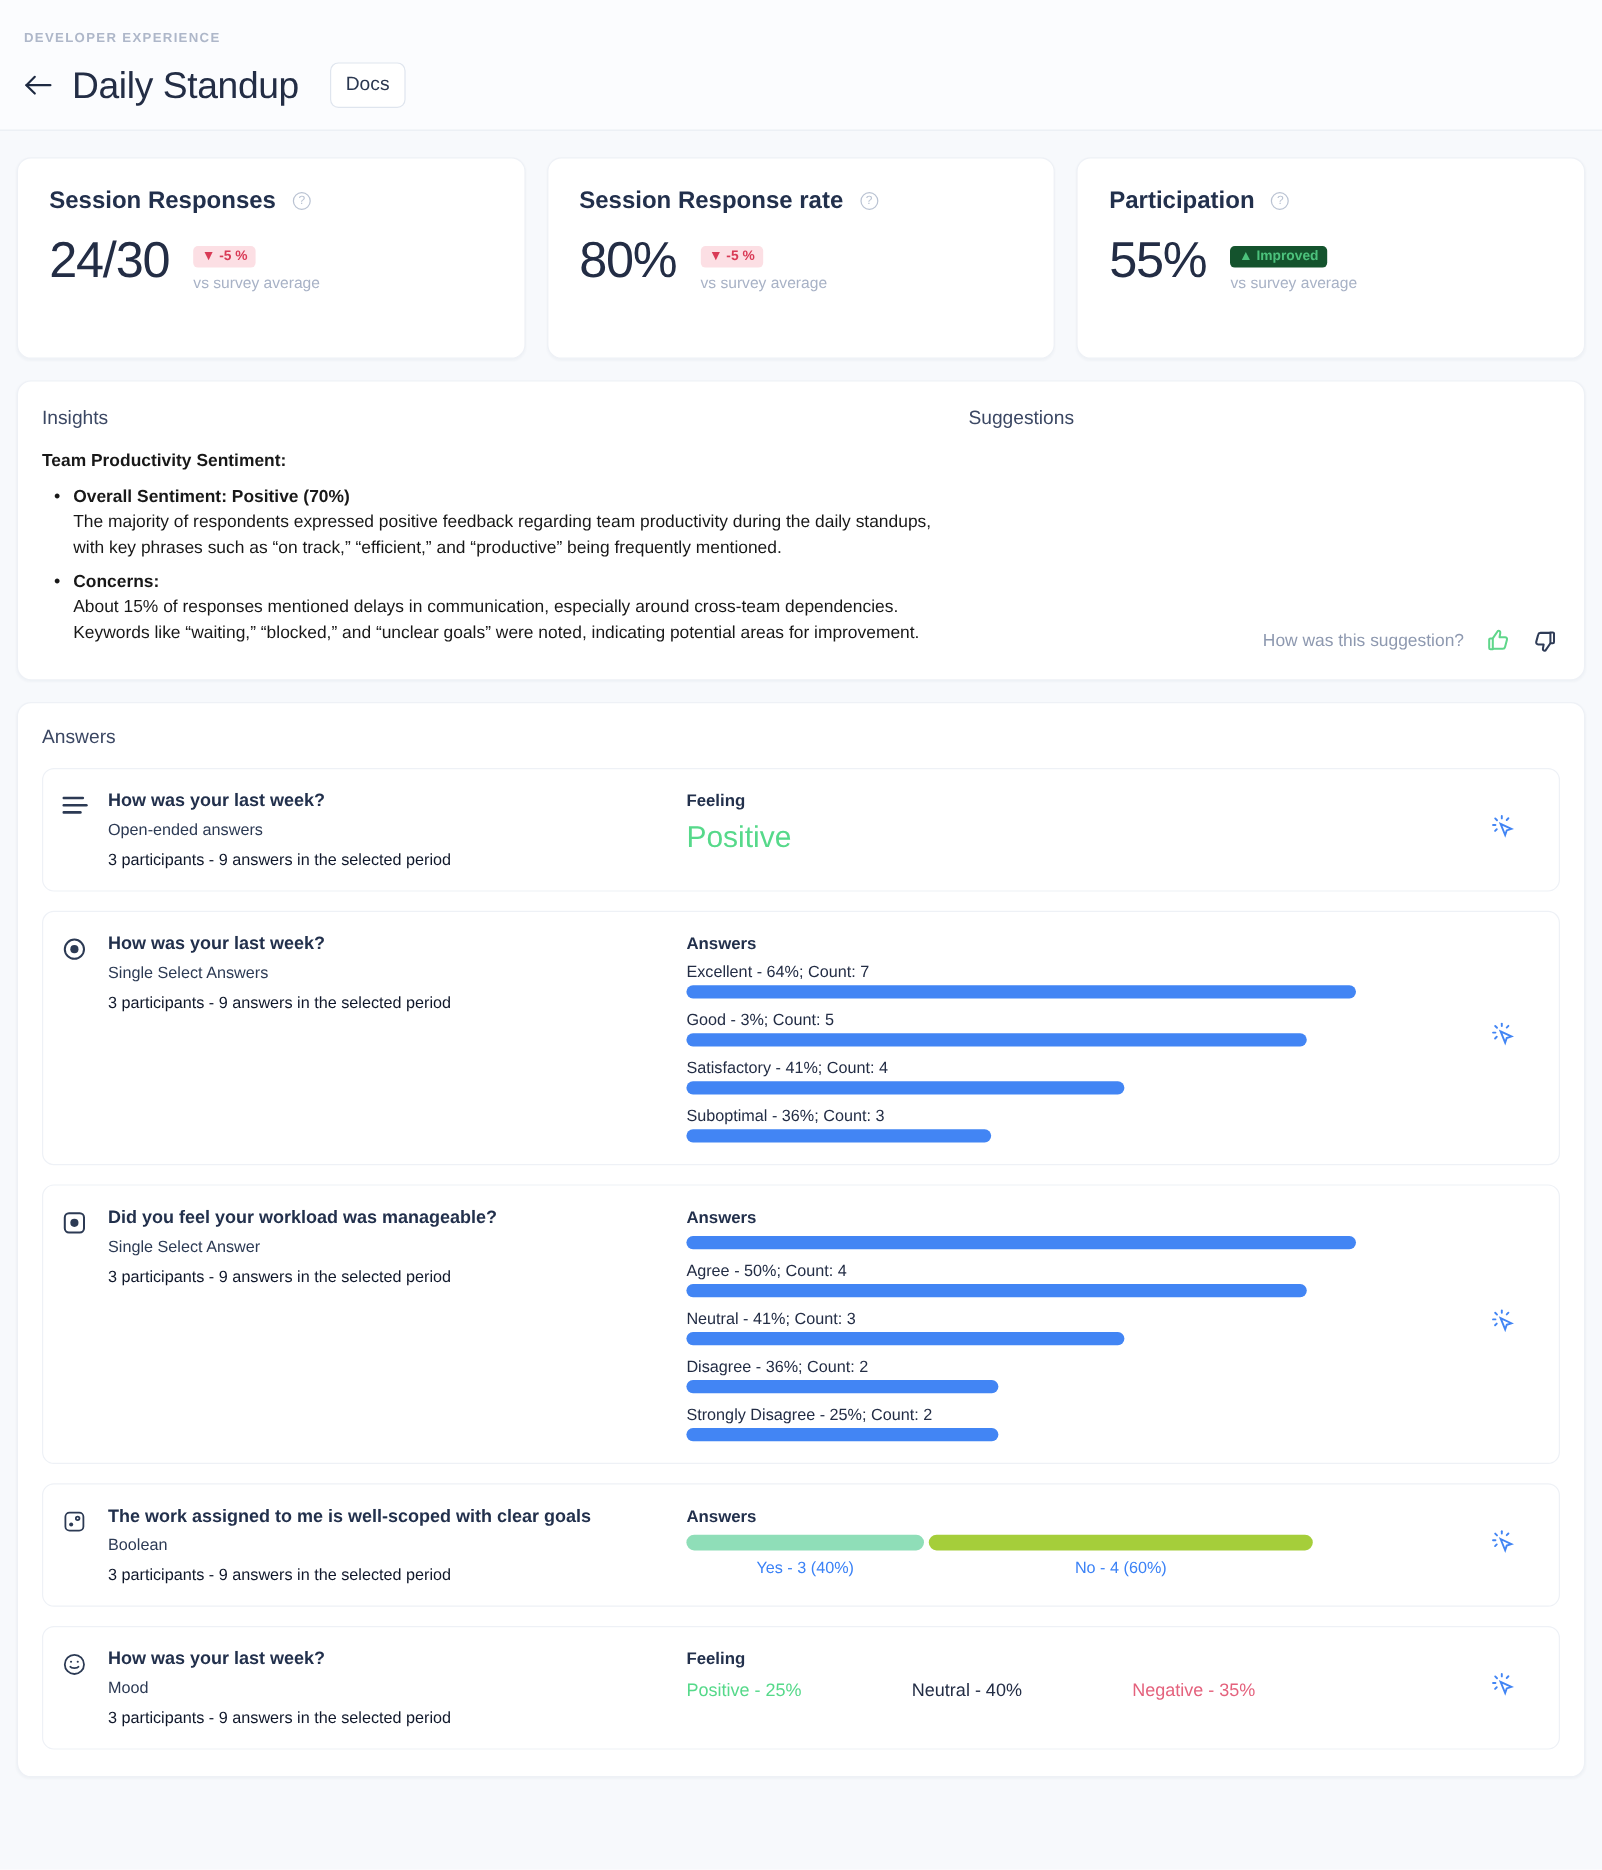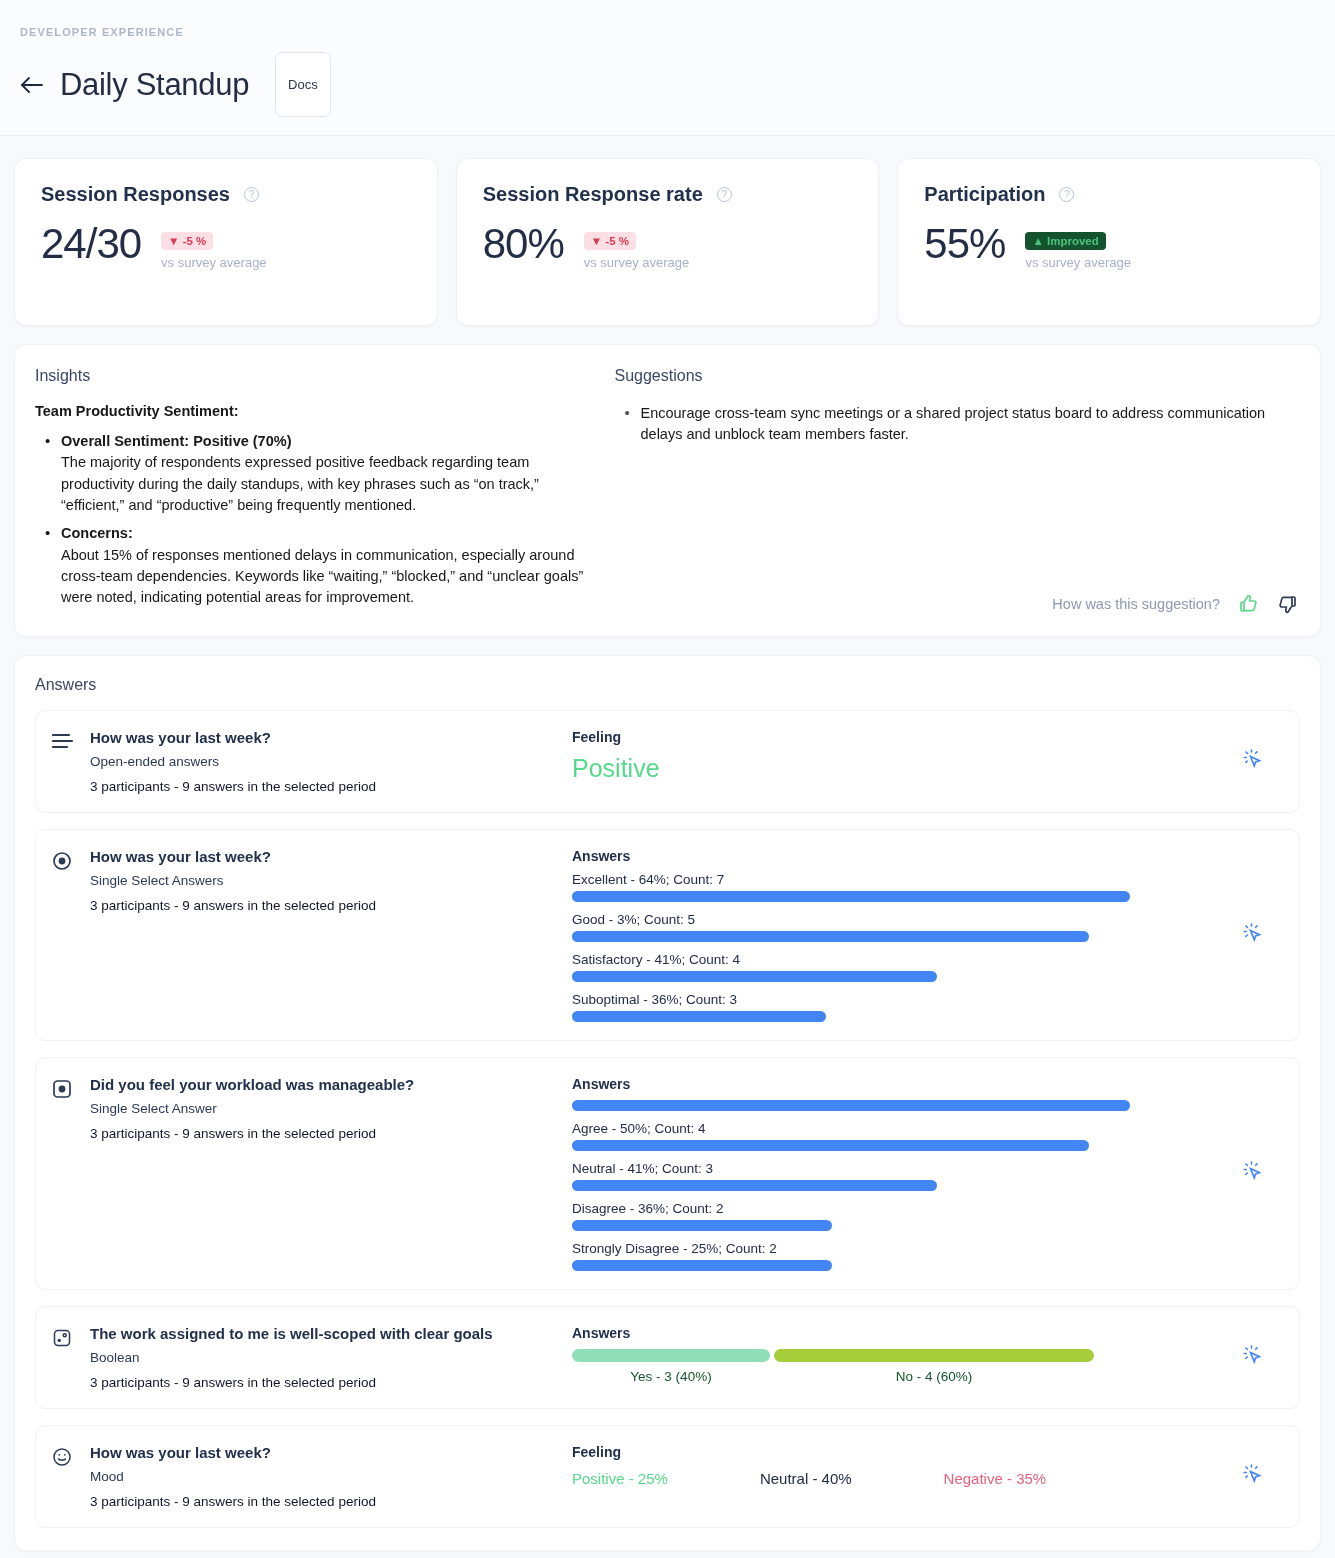--- a/index.html
+++ b/index.html
@@ -41,22 +41,22 @@
     font-size: 31px;
     font-weight: 400;
     color: #232d45;
     letter-spacing: -0.3px;
     line-height: 1;
   }
   .docs-chip {
     border: 1px solid #dfe5ee;
     background: #fff;
     border-radius: 7px;
-    padding: 24px 12px;
-    font-size: 13px;
+    padding: 9px 12px;
+    font-size: 16px;
     color: #2a3750;
     cursor: pointer;
     margin-left: 12px;
   }
 
   
   .card {
     background: #fff;
     border: 1px solid #eef1f6;
     border-radius: 12px;
@@ -225,21 +225,21 @@
   .bar-label { font-size: 13.5px; color: #232d45; margin-bottom: 4px; }
   .bar-track { height: 11px; }
   .bar-fill {
     height: 11px;
     background: #4285f4;
     border-radius: 6px;
   }
   .bool-bars { display: flex; gap: 4px; margin-top: 4px; }
   .bool-seg { height: 13px; border-radius: 7px; }
   .bool-labels { display: flex; gap: 4px; margin-top: 7px; }
-  .bool-cap { font-size: 13.5px; color: #14532d; text-align: center; }
+  .bool-cap { font-size: 13.5px; color: #3b82f6; text-align: center; }
   .mood-row { display: flex; gap: 92px; margin-top: 10px; }
   .mood-item { font-size: 15px; }
   .ai-cell {
     width: 58px;
     flex: 0 0 auto;
     display: flex;
     align-items: center;
     justify-content: center;
   }
   .ai-icon { cursor: pointer; }
@@ -316,23 +316,20 @@
       </li>
       <li>
         <span class="bullet-title">Concerns:</span>
         <span>About 15% of responses mentioned delays in communication, especially around cross-team dependencies. Keywords like “waiting,” “blocked,” and “unclear goals” were noted, indicating potential areas for improvement.</span>
       </li>
     </ul>
   </div>
 
   <div class="suggestions-col">
     <div class="section-head">Suggestions</div>
-    <ul class="bullets sug-list">
-      <li>Encourage cross-team sync meetings or a shared project status board to address communication delays and unblock team members faster.</li>
-    </ul>
     <div class="feedback-row">
       <span class="feedback-label">How was this suggestion?</span>
       <span class="thumb">
         <svg width="24" height="24" viewBox="0 0 24 24" fill="none" stroke="#5fd68a" stroke-width="1.7" stroke-linejoin="round">
           <path d="M6 10h2v9H6a1 1 0 0 1-1-1v-7a1 1 0 0 1 1-1z"></path>
           <path d="M8 10l4.2-6.2c1.4-0.4 2.3 0.5 2 1.9L13.6 9h4.6c1.1 0 1.9 1 1.6 2.1l-1.6 6c-0.2 0.9-1 1.5-1.9 1.5H8"></path>
         </svg>
       </span>
       <span class="thumb">
         <svg width="24" height="24" viewBox="0 0 24 24" fill="none" stroke="#2f3c57" stroke-width="1.7" stroke-linejoin="round">

